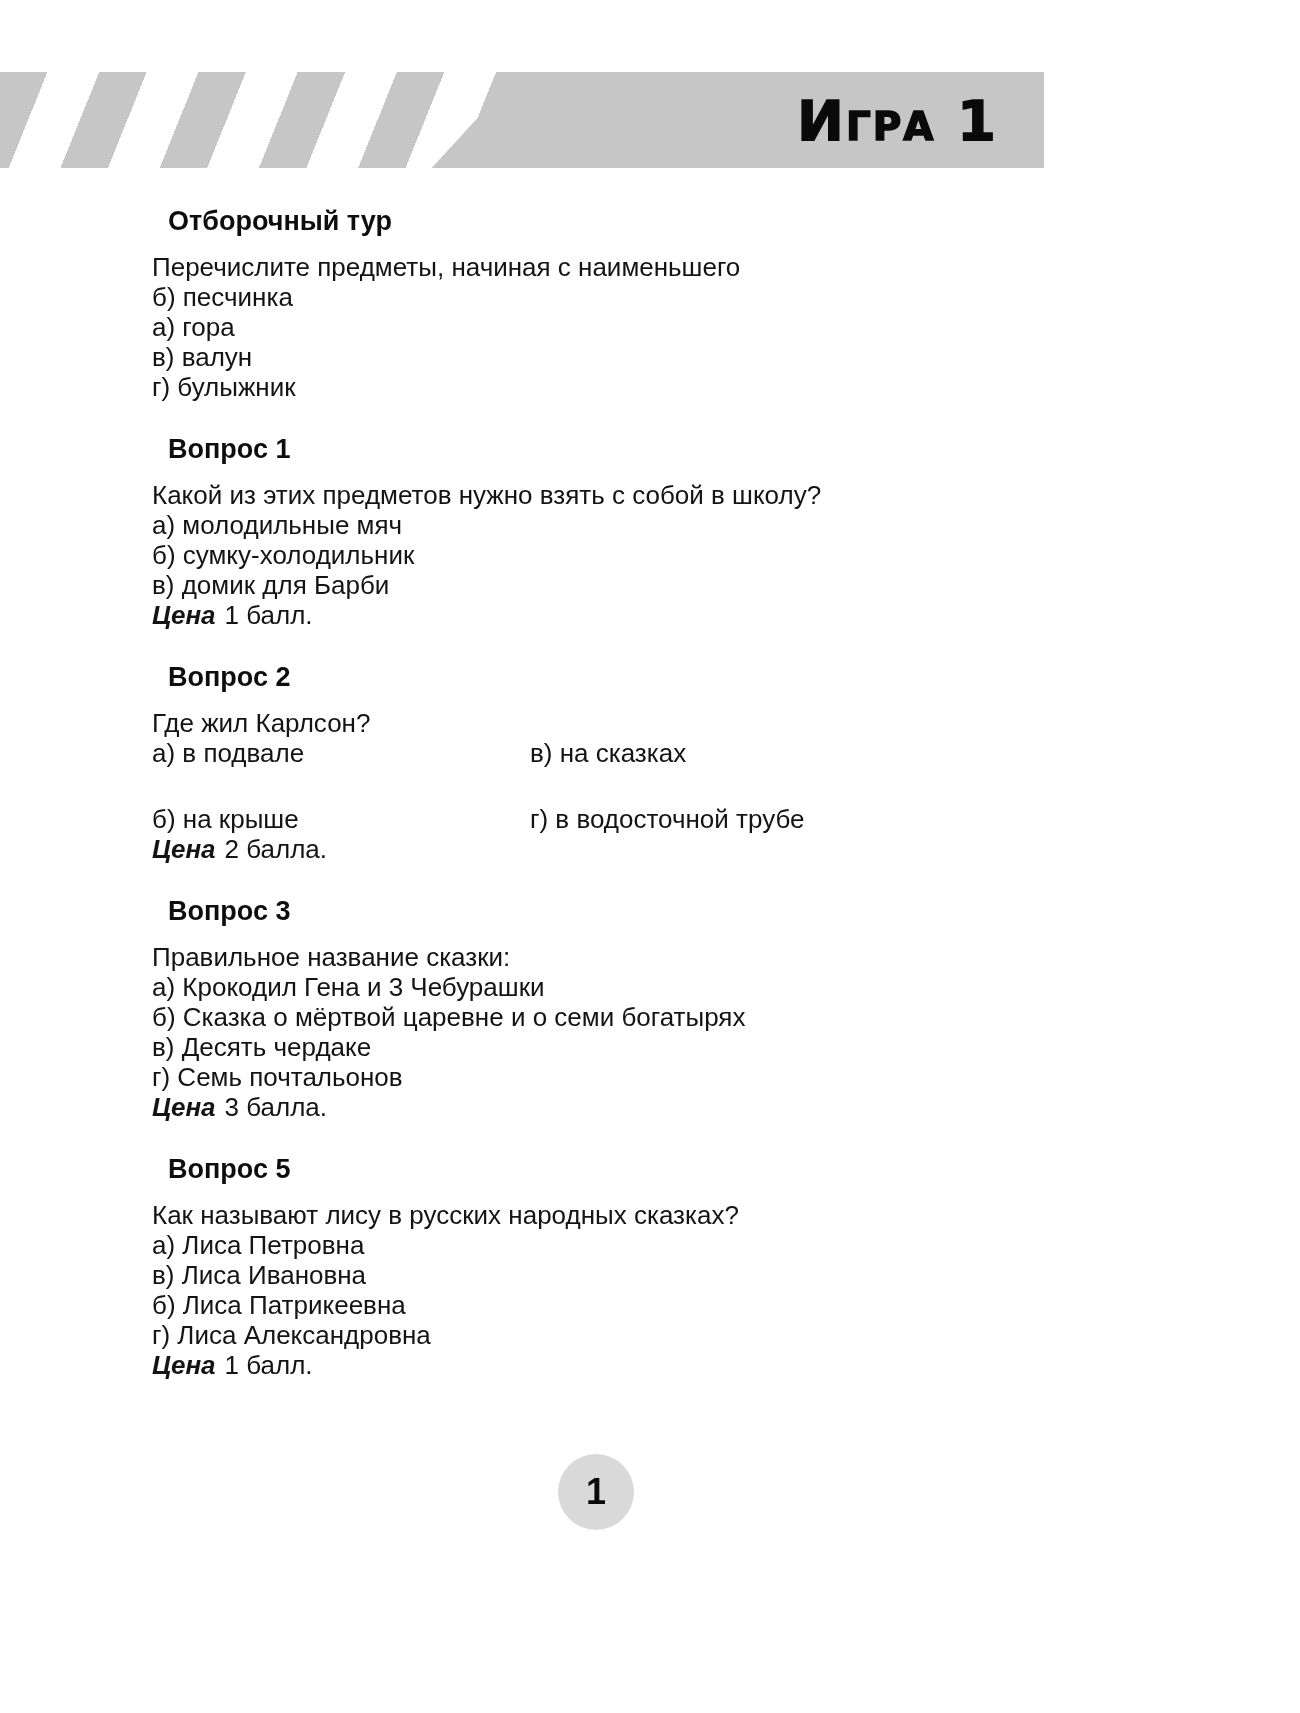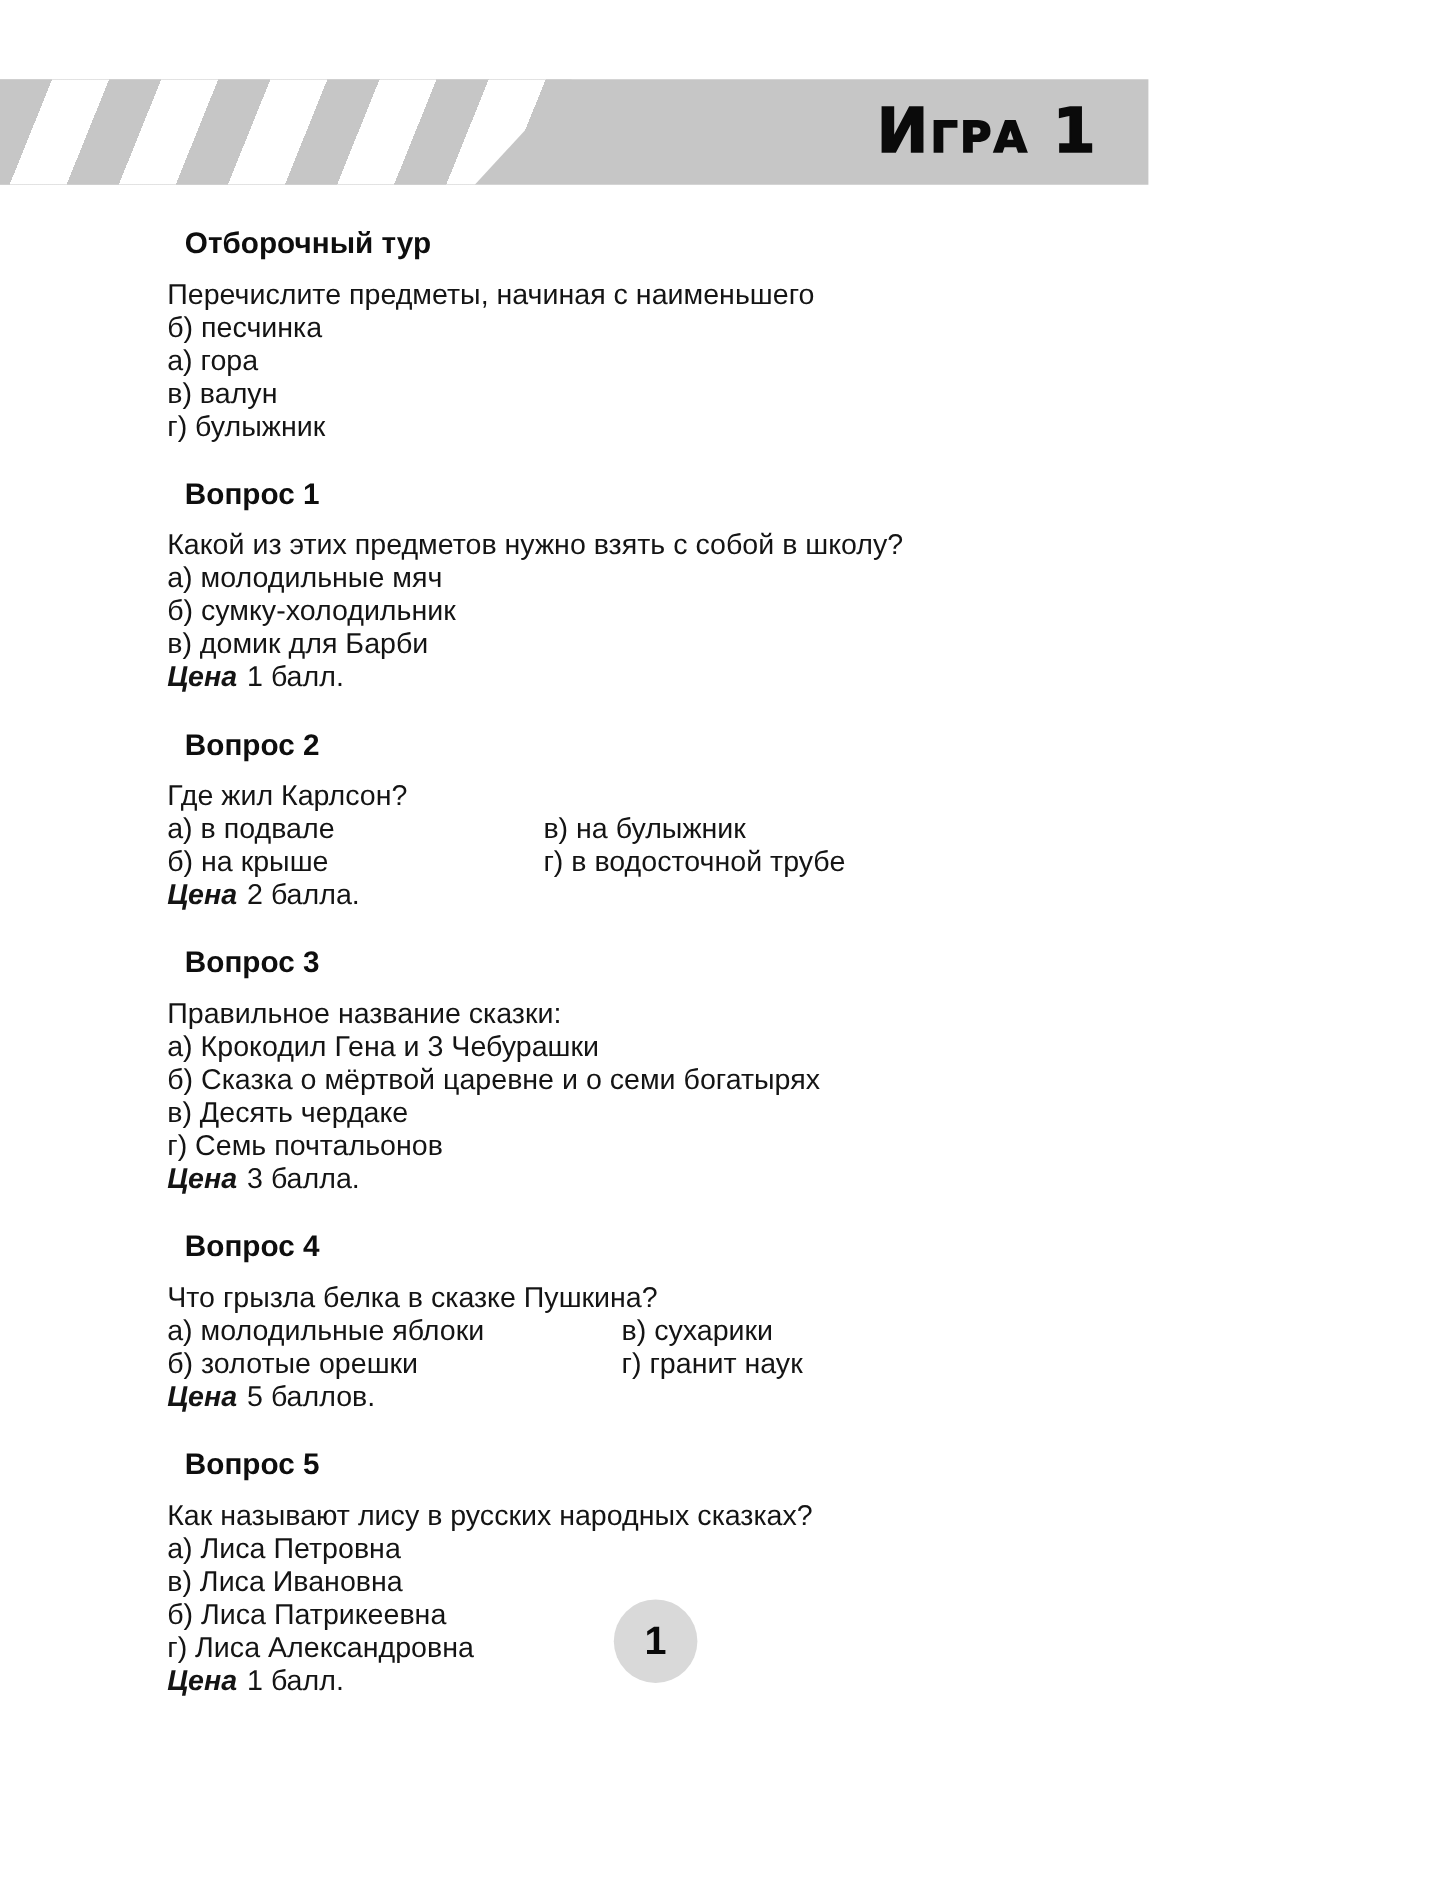--- a/index.html
+++ b/index.html
@@ -57,21 +57,21 @@
   }
   .block { margin-bottom: 32px; }
   .block h2 {
     margin: 16px;
     font-size: 27px;
     line-height: 30px;
     font-weight: bold;
     color: #0e0e0e;
   }
   .block p { margin: 0; }
-  .opt-grid { display: grid; }
+  .opt-grid { display: grid; gap: 36px; }
   .cols-narrow { grid-template-columns: 342px auto; }
   .cols-wide   { grid-template-columns: 413px auto; }
   .price-label {
     font-weight: bold;
     font-style: italic;
     margin-right: 9px;
   }
 
   
   .page-circle {
@@ -118,48 +118,37 @@
       <p>б) сумку-холодильник</p>
       <p>в) домик для Барби</p>
       <p><span class="price-label">Цена</span><span>1 балл.</span></p>
     </section>
 
     <section class="block">
       <h2>Вопрос 2</h2>
       <p>Где жил Карлсон?</p>
       <div class="opt-grid cols-narrow">
         <p>а) в подвале</p>
-        <p>в) на булыжник</p>
+        <p>в) на сказках</p>
         <p>б) на крыше</p>
         <p>г) в водосточной трубе</p>
       </div>
       <p><span class="price-label">Цена</span><span>2 балла.</span></p>
     </section>
 
     <section class="block">
       <h2>Вопрос 3</h2>
       <p>Правильное название сказки:</p>
       <p>а) Крокодил Гена и 3 Чебурашки</p>
       <p>б) Сказка о мёртвой царевне и о семи богатырях</p>
       <p>в) Десять чердаке</p>
       <p>г) Семь почтальонов</p>
       <p><span class="price-label">Цена</span><span>3 балла.</span></p>
     </section>
 
-    <section class="block">
-      <h2>Вопрос 4</h2>
-      <p>Что грызла белка в сказке Пушкина?</p>
-      <div class="opt-grid cols-wide">
-        <p>а) молодильные яблоки</p>
-        <p>в) сухарики</p>
-        <p>б) золотые орешки</p>
-        <p>г) гранит наук</p>
-      </div>
-      <p><span class="price-label">Цена</span><span>5 баллов.</span></p>
-    </section>
 
     <section class="block">
       <h2>Вопрос 5</h2>
       <p>Как называют лису в русских народных сказках?</p>
       <p>а) Лиса Петровна</p>
       <p>в) Лиса Ивановна</p>
       <p>б) Лиса Патрикеевна</p>
       <p>г) Лиса Александровна</p>
       <p><span class="price-label">Цена</span><span>1 балл.</span></p>
     </section>

